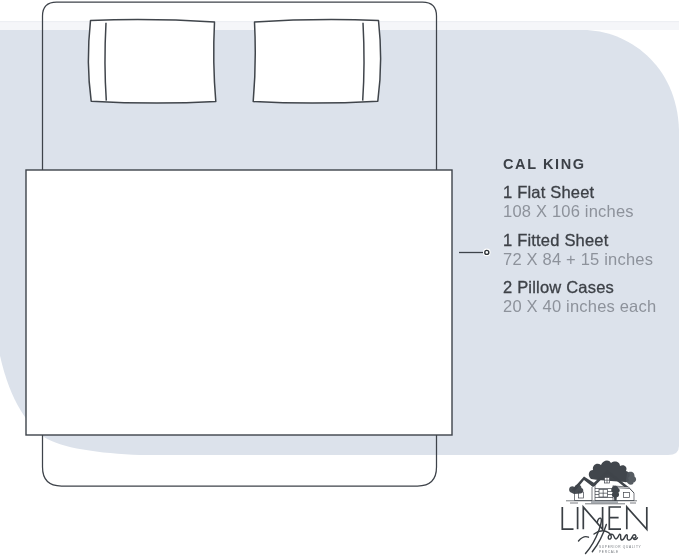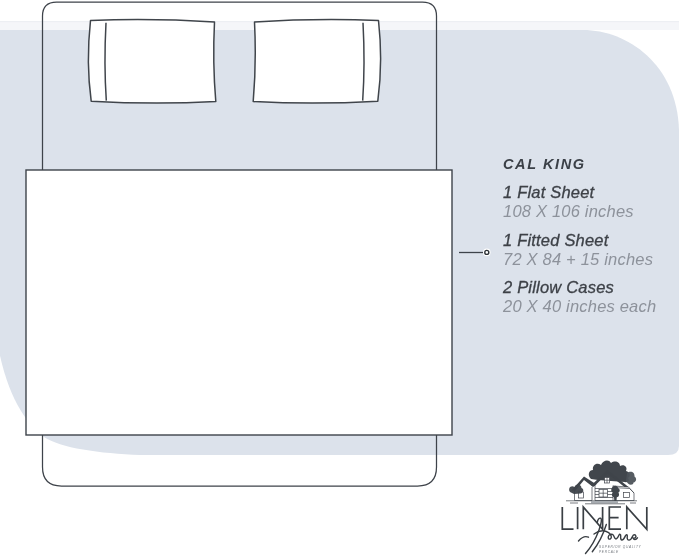--- a/index.html
+++ b/index.html
@@ -1,16 +1,16 @@
 <!DOCTYPE html>
 <html><head>
 <meta charset="utf-8">
 <style>
   html,body{margin:0;padding:0;background:#ffffff;}
-  #canvas{position:relative;width:679px;height:556px;overflow:hidden;font-family:"Liberation Sans",sans-serif;font-style:italic;}
+  #canvas{position:relative;width:679px;height:556px;overflow:hidden;font-family:"Liberation Sans",sans-serif;}
   svg{display:block;}
 </style>
 </head>
 <body>
 <div id="canvas">
 <svg width="679" height="556" viewBox="0 0 679 556">
 
   <rect x="0" y="0" width="679" height="556" fill="#ffffff"></rect>
 
   <rect x="0" y="21.5" width="679" height="8.5" fill="#f5f6f9"></rect>

